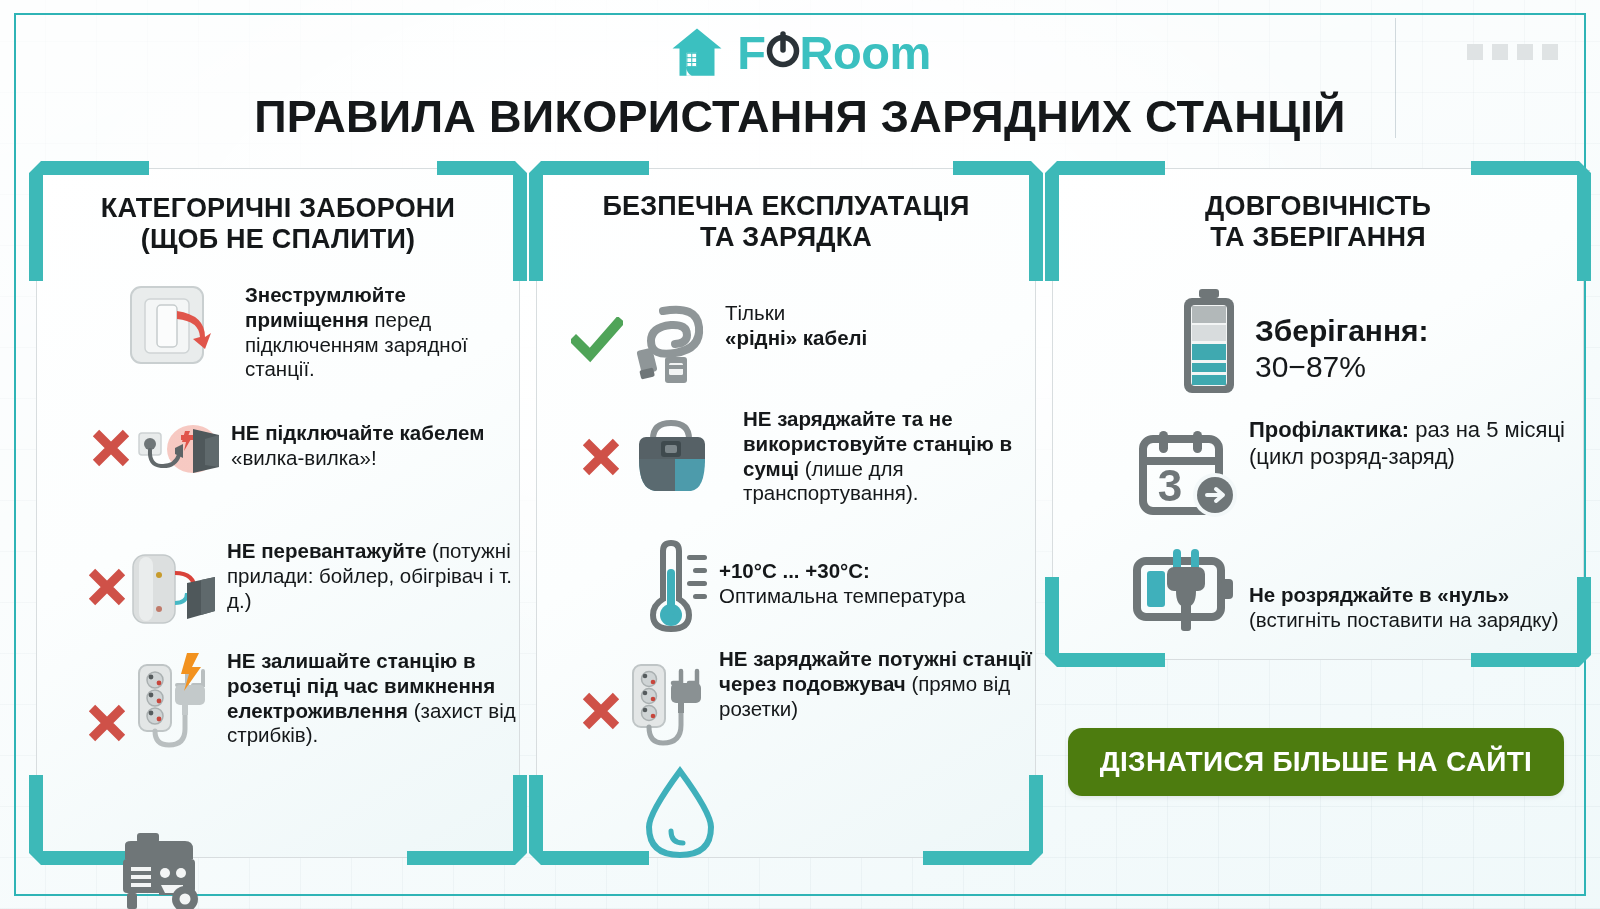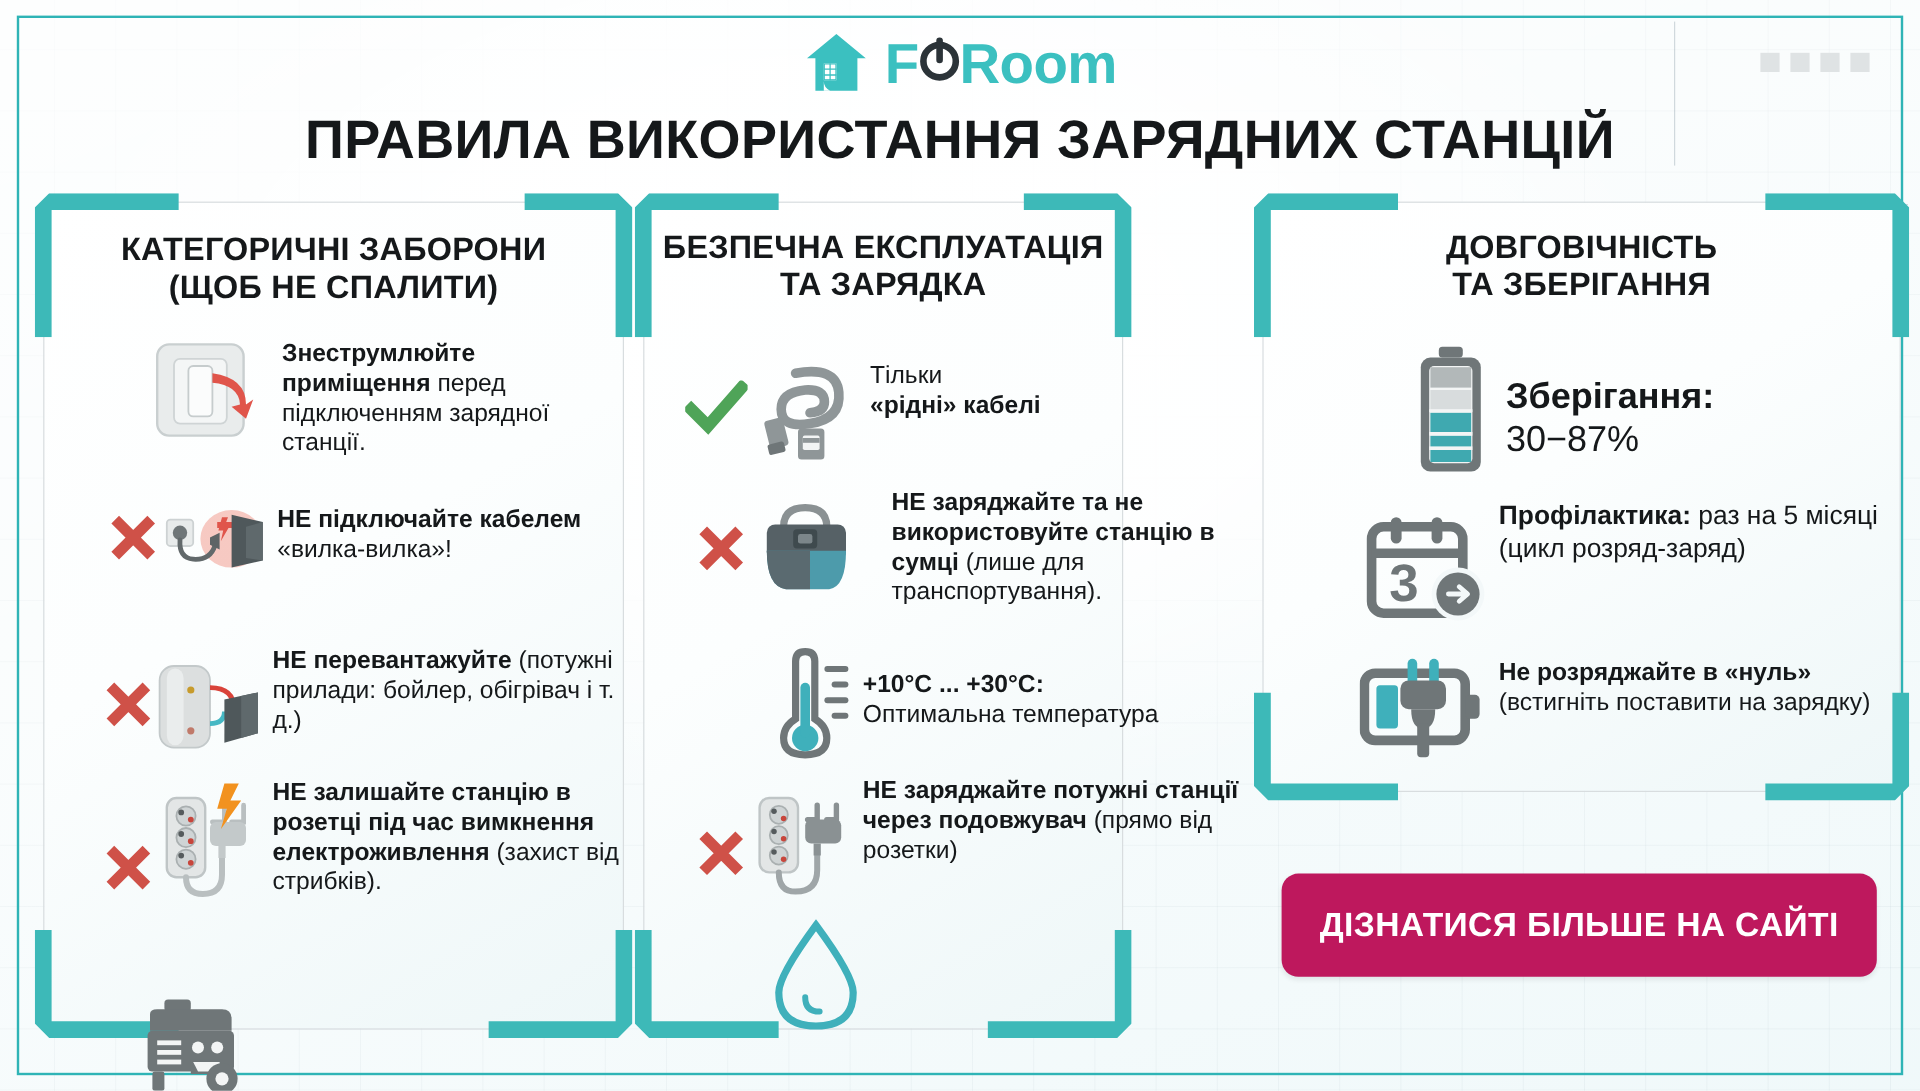--- a/index.html
+++ b/index.html
@@ -103,21 +103,21 @@
   }
 
   
   .card {
     position: absolute;
     background: linear-gradient(150deg, #ffffff 0%, #fcfefe 45%, #eef7f8 100%);
     border: 1px solid #d8dddf;
     box-shadow: 0 0 0 0 rgba(0,0,0,0);
   }
   .card-1 { left: 36px;   top: 168px; width: 484px; height: 690px; }
-  .card-2 { left: 536px;  top: 168px; width: 400px; height: 690px; }
+  .card-2 { left: 536px;  top: 168px; width: 500px; height: 690px; }
   .card-3 { left: 1052px; top: 168px; width: 532px; height: 492px; }
 
   
   .bracket {
     position: absolute;
     pointer-events: none;
   }
   .bracket svg { display: block; }
 
   .card-title {
@@ -153,22 +153,22 @@
   }
   .row .txt b { font-weight: 700; }
 
   .x-mark { flex: 0 0 auto; }
   .icon-box { flex: 0 0 auto; display: flex; align-items: center; justify-content: center; }
 
   
   .cta {
     position: absolute;
     left: 1068px; top: 728px;
-    width: 496px; height: 86px;
-    background: #be185d;
+    width: 496px; height: 68px;
+    background: #4d7c0f;
     border-radius: 14px;
     display: flex;
     align-items: center;
     justify-content: center;
     color: #ffffff;
     font-size: 28px;
     font-weight: 700;
     letter-spacing: 0.3px;
     cursor: pointer;
     box-shadow: 0 2px 4px rgba(0,0,0,0.08);
@@ -257,21 +257,21 @@
       <div class="icons" style="width:128px; margin-top:2px;">
         <span class="icon-box">
           <svg width="96" height="92" viewBox="0 0 96 92">
             <rect x="6" y="6" width="72" height="76" rx="10" fill="#e9ecec" stroke="#c9cfd0" stroke-width="2"></rect>
             <rect x="20" y="18" width="44" height="54" rx="5" fill="#f4f6f6" stroke="#cfd4d5" stroke-width="1.5"></rect>
             <rect x="32" y="24" width="20" height="42" rx="4" fill="#fbfcfc" stroke="#c6cccd" stroke-width="1.5"></rect>
             <path d="M52 30 Q80 34 80 56 L86 52 L80 68 L68 58 L75 56 Q74 40 52 38 Z" fill="#e0554b"></path>
           </svg>
         </span>
       </div>
-      <div class="txt" style="width:282px; margin-left:14px; margin-top:4px;">
+      <div class="txt" style="width:282px; margin-left:24px; margin-top:4px;">
         <b>Знеструмлюйте приміщення</b><span> перед підключенням зарядної станції.</span>
       </div>
     </div>
 
     <div class="row" style="left:56px; top:248px; width:420px;">
       <div class="icons" style="width:128px; margin-top:4px;">
         <span class="x-mark">
           <svg width="44" height="44" viewBox="0 0 44 44">
             <path d="M7 7 L37 37 M37 7 L7 37" stroke="#cf5148" stroke-width="9" stroke-linecap="butt"></path>
           </svg>
@@ -575,21 +575,21 @@
             <circle cx="78" cy="72" r="18" fill="#6f7678"></circle>
             <path d="M70 72 L85 72 M79 66 L86 72 L79 78" stroke="#f3f8f9" stroke-width="4" fill="none" stroke-linecap="round" stroke-linejoin="round"></path>
           </svg>
         </span>
       </div>
       <div class="txt" style="width:320px; margin-left:4px; margin-top:0px; font-size:22px;">
         <b>Профілактика:</b><span> раз на 5 місяці (цикл розряд-заряд)</span>
       </div>
     </div>
 
-    <div class="row" style="left:62px; top:376px; width:470px;">
+    <div class="row" style="left:62px; top:376px; width:470px;align-items:flex-end;">
       <div class="icons" style="width:130px; margin-top:2px;">
         <span class="icon-box">
           <svg width="112" height="86" viewBox="0 0 112 86">
             <rect x="4" y="14" width="84" height="56" rx="9" fill="none" stroke="#6f7678" stroke-width="8"></rect>
             <rect x="88" y="32" width="12" height="20" rx="4" fill="#6f7678"></rect>
             <rect x="14" y="24" width="18" height="36" rx="3" fill="#3fb0bb"></rect>
             <rect x="40" y="2" width="8" height="22" rx="4" fill="#3fb0bb"></rect>
             <rect x="58" y="2" width="8" height="22" rx="4" fill="#3fb0bb"></rect>
             <rect x="34" y="20" width="38" height="24" rx="7" fill="#6f7678"></rect>
             <path d="M43 44 Q43 60 53 60 Q63 60 63 44 Z" fill="#6f7678"></path>

